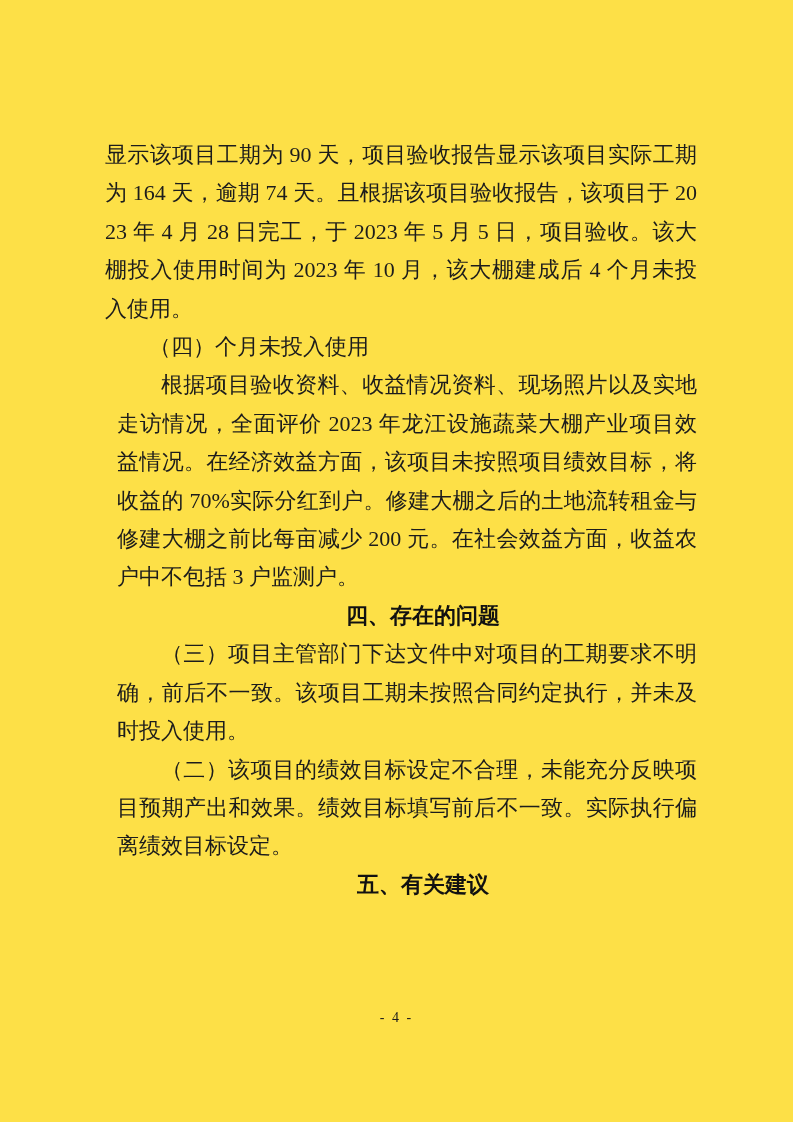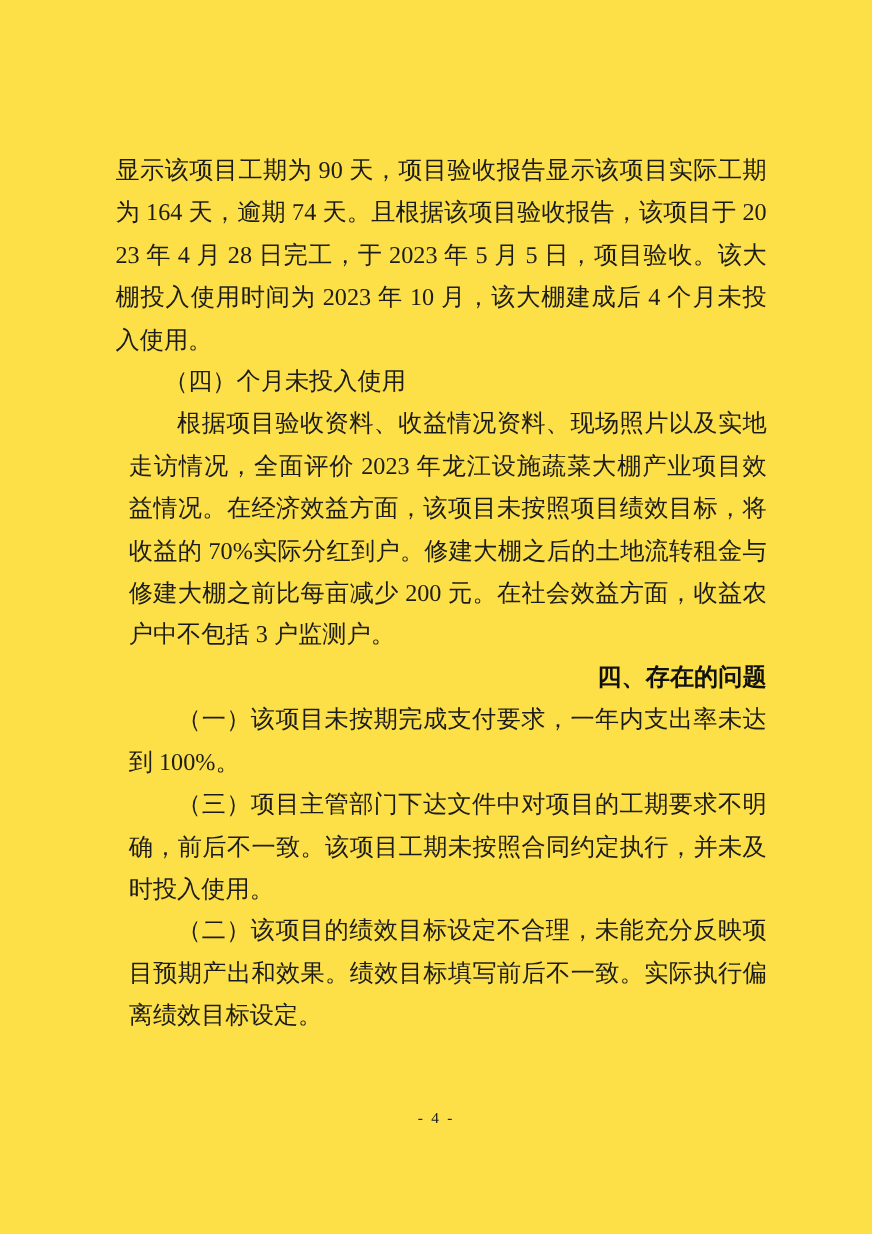--- a/index.html
+++ b/index.html
@@ -47,21 +47,21 @@
     text-align: justify;
     font-family: "Liberation Serif", "DejaVu Serif", serif;
     font-weight: normal;
     color: #1c1c1c;
   }
   .heading {
     margin: 0;
     font-size: 22px;
     line-height: 38.4px;
     text-indent: 2em;
-    text-align: right;
+    text-align: center;
     font-family: "Liberation Sans", "DejaVu Sans", sans-serif;
     font-weight: bold;
     color: #111111;
   }
   .footer {
     position: absolute;
     left: 0;
     top: 1008px;
     width: 793px;
     text-align: center;
@@ -74,19 +74,19 @@
 </style>
 </head>
 <body>
 
 <div class="page">
   <div class="text-block">
     <p class="para no-indent">显示该项目工期为 90 天，项目验收报告显示该项目实际工期为 164 天，逾期 74 天。且根据该项目验收报告，该项目于 2023 年 4 月 28 日完工，于 2023 年 5 月 5 日，项目验收。该大棚投入使用时间为 2023 年 10 月，该大棚建成后 4 个月未投入使用。</p>
     <p class="subheading">（四）个月未投入使用</p>
     <p class="para indent">根据项目验收资料、收益情况资料、现场照片以及实地走访情况，全面评价 2023 年龙江设施蔬菜大棚产业项目效益情况。在经济效益方面，该项目未按照项目绩效目标，将收益的 70%实际分红到户。修建大棚之后的土地流转租金与修建大棚之前比每亩减少 200 元。在社会效益方面，收益农户中不包括 3 户监测户。</p>
     <p class="heading">四、存在的问题</p>
-    <p class="para indent">（一）该项目未按期完成支付要求，一年内支出率未达到 100%。</p>
     <p class="para indent">（三）项目主管部门下达文件中对项目的工期要求不明确，前后不一致。该项目工期未按照合同约定执行，并未及时投入使用。</p>
     <p class="para indent">（二）该项目的绩效目标设定不合理，未能充分反映项目预期产出和效果。绩效目标填写前后不一致。实际执行偏离绩效目标设定。</p>
+    <p class="heading">五、有关建议</p>
   </div>
 
   <div class="footer">- 4 -</div>
 </div>
 
 </body></html>

